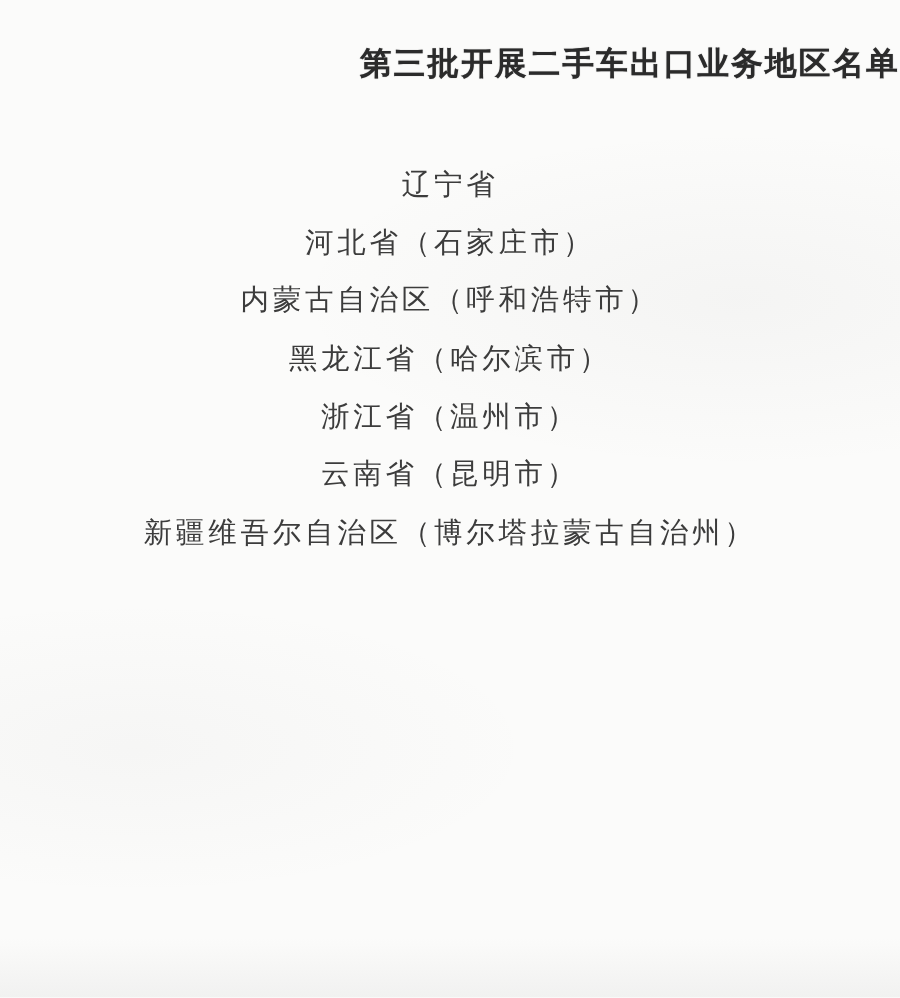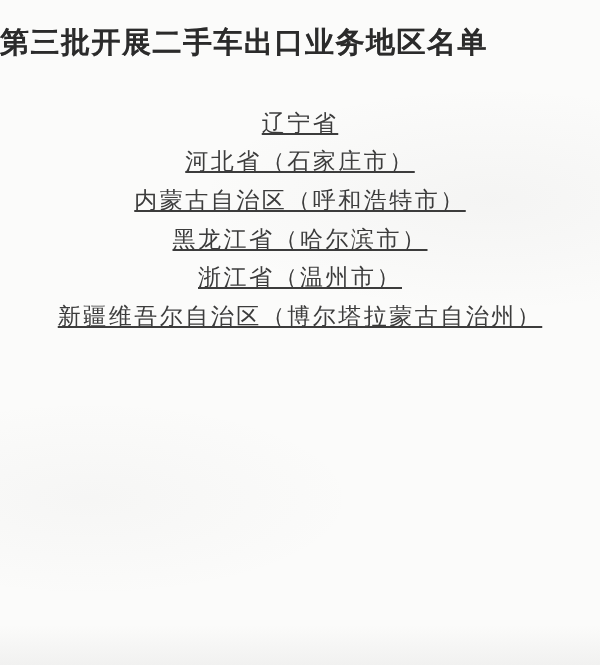--- a/index.html
+++ b/index.html
@@ -21,52 +21,52 @@
     padding-top: 26px;
     
     background:
       radial-gradient(ellipse 420px 160px at 82% 30%, rgba(120,120,120,0.05), rgba(0,0,0,0) 70%),
       radial-gradient(ellipse 380px 140px at 15% 75%, rgba(120,120,120,0.04), rgba(0,0,0,0) 70%),
       linear-gradient(to bottom, rgba(0,0,0,0) 94%, rgba(110,110,110,0.07) 100%),
       var(--bg, #fbfbfa);
   }
   .doc-title {
     margin: 0;
-    text-align: left;
-    font-size: 29px;
+    text-align: right;
+    font-size: 21px;
     line-height: 32px;
     font-weight: bold;
     letter-spacing: 1.5px;
     color: var(--title-color, #2b2b2b);
     text-shadow: 0 0 0.6px rgba(43,43,43,0.55);
   }
   .region-list {
     list-style: none;
     margin: 46px 0 0 0;
     padding: 0;
   }
   .region-list li {
     height: 38.6px;
     display: flex;
     align-items: center;
     justify-content: center;
-    font-size: 23px;
+    font-size: 19px;
     letter-spacing: 2.5px;
     color: var(--text-color, #3c3c3c);
     white-space: nowrap;
-    text-decoration: underline;
   }
 </style>
 </head>
 <body>
 
 <div class="page">
   <h1 class="doc-title">第三批开展二手车出口业务地区名单</h1>
 
   <ul class="region-list">
     <li>辽宁省</li>
     <li>河北省（石家庄市）</li>
     <li>内蒙古自治区（呼和浩特市）</li>
     <li>黑龙江省（哈尔滨市）</li>
     <li>浙江省（温州市）</li>
+    <li>云南省（昆明市）</li>
     <li>新疆维吾尔自治区（博尔塔拉蒙古自治州）</li>
   </ul>
 </div>
 
 </body></html>

